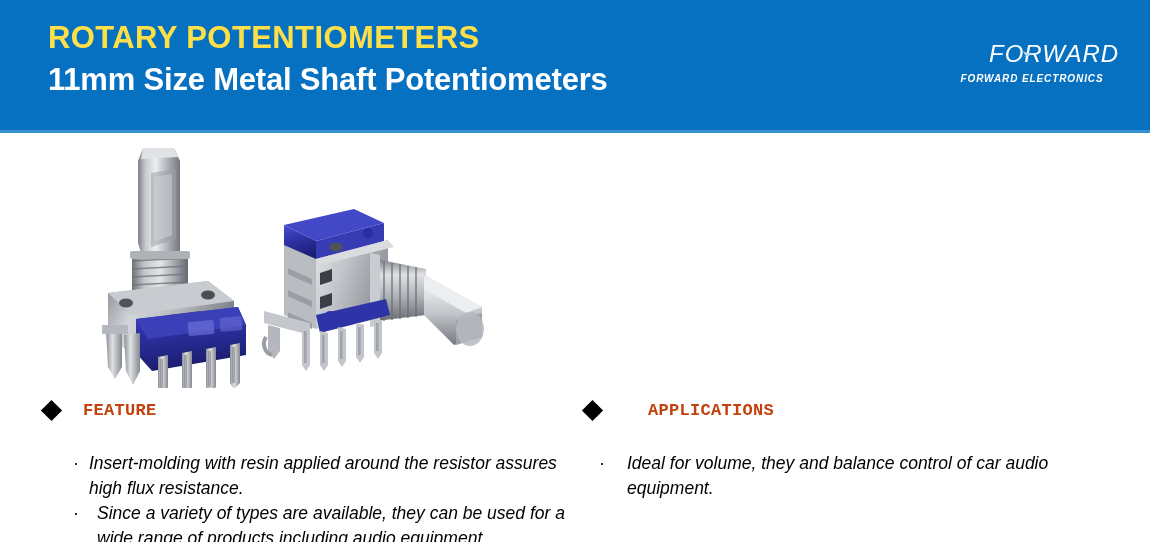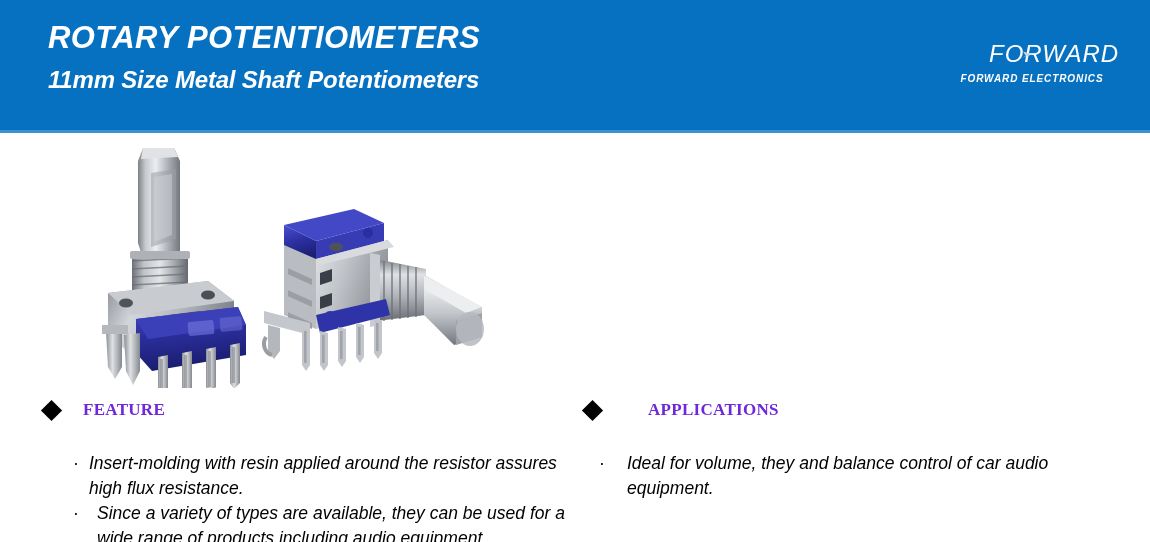--- a/index.html
+++ b/index.html
@@ -33,32 +33,30 @@
     background: #3b92d2;
   }
   .header-titles {
     position: absolute;
     left: 48px;
     top: 18px;
   }
   .title-main {
     font-family: "Liberation Sans", sans-serif;
     font-weight: bold;
-    font-style: italic;
     font-size: 31px;
     line-height: 40px;
-    color: #ffffff;
+    color: #fde047;
     letter-spacing: 0.4px;
     white-space: nowrap;
   }
   .title-sub {
     font-family: "Liberation Sans", sans-serif;
     font-weight: bold;
-    font-style: italic;
-    font-size: 24px;
+    font-size: 31px;
     line-height: 44px;
     color: #ffffff;
     letter-spacing: -0.2px;
     white-space: nowrap;
   }
 
   
   .logo {
     position: absolute;
     right: 42px;
@@ -133,24 +131,24 @@
     height: 30px;
   }
   .diamond {
     width: 15px;
     height: 15px;
     background: #000000;
     transform: rotate(45deg);
     flex: 0 0 auto;
   }
   .section-title {
-    font-family: Liberation Serif, serif;
+    font-family: Liberation Mono, monospace;
     font-weight: bold;
     font-size: 17px;
-    color: #6d28d9;
+    color: #c2410c;
     letter-spacing: 0.3px;
     margin-left: 24px;
     white-space: nowrap;
   }
   .col-apps .section-title { margin-left: 48px; }
 
   .bullets {
     margin-top: 26px;
   }
   .bullet {

